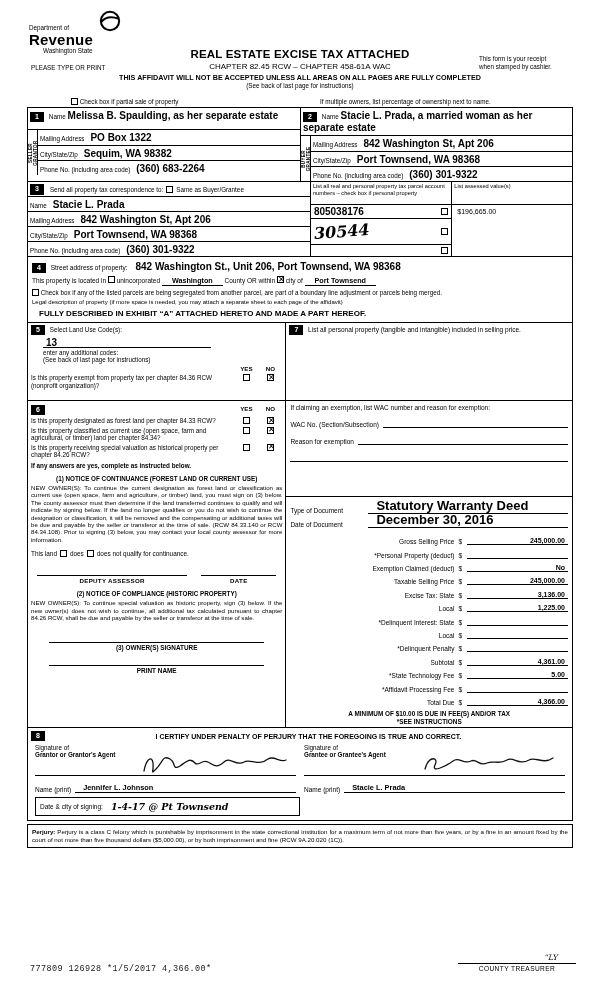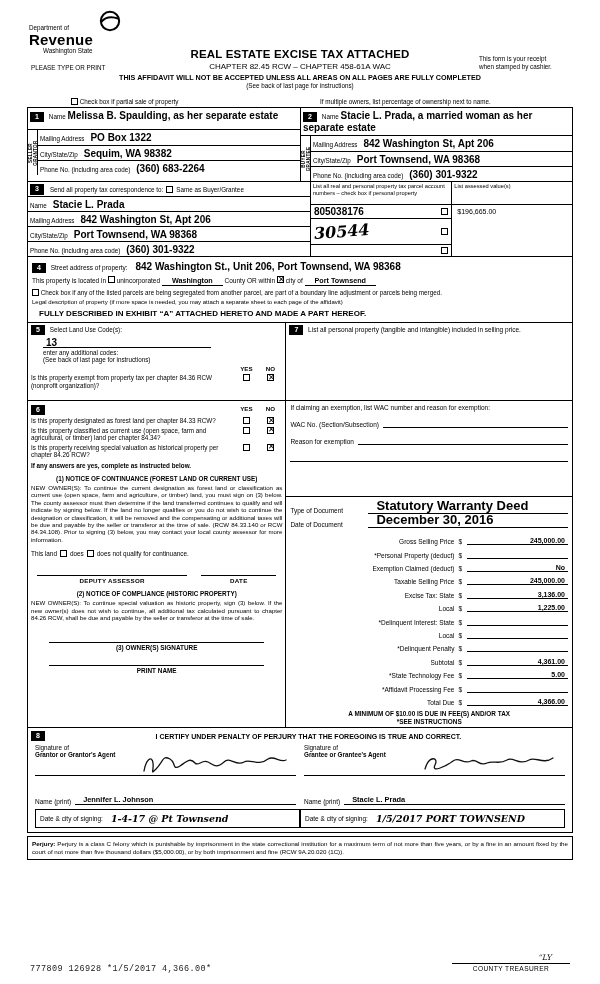--- a/index.html
+++ b/index.html
@@ -107,32 +107,32 @@
 .min-note.sub{margin-top:1px;}
 
 .sec8{padding:3px 3px 4px;}
 .s8-head{display:flex;align-items:center;}
 .s8-certify{flex:1;text-align:center;font-weight:bold;font-size:7px;}
 .s8-cols{display:flex;margin-top:3px;}
 .s8-col{width:50%;position:relative;height:32px;border-bottom:1px solid #000;margin:0 4px;}
 .sig-lab1{font-size:6.3px;}
 .sig-lab2{font-size:6.3px;font-weight:bold;}
 .sig-svg{position:absolute;right:6px;bottom:-4px;}
-.s8-names{display:flex;margin-top:15px;justify-content:center;}
+.s8-names{display:flex;margin-top:3px;justify-content:center;}
 .s8-names > div{width:50%;display:flex;align-items:flex-end;font-size:6.5px;padding:0 4px;height:14px;}
 .s8-names .np-lab{flex:none;padding-right:4px;}
 .s8-names .fill-val{flex:1;border-bottom:1px solid #000;font-weight:bold;font-size:7.4px;padding-left:8px;}
 .s8-dates{display:flex;margin-top:4px;padding:0 4px;}
 .s8-dates > div{width:50%;display:flex;align-items:center;border:1px solid #000;padding:2px 4px;font-size:6.5px;height:19px;}
 .s8-dates .hand{margin-left:8px;font-size:9.5px;font-weight:bold;}
 
 .perjury{border:1px solid #000;margin-top:3px;padding:3px 4px;font-size:6.2px;line-height:1.25;text-align:justify;}
 
 .footer-stamp{position:absolute;left:30px;bottom:10px;font-family:"Liberation Mono","DejaVu Sans Mono",monospace;font-size:8.5px;color:#222;letter-spacing:.4px;}
-.treasurer{position:absolute;right:30px;bottom:12px;width:118px;}
+.treasurer{position:absolute;right:24px;bottom:12px;width:118px;}
 .t-frag{text-align:right;font-size:7.5px;font-family:"DejaVu Serif",serif;font-style:italic;padding-right:18px;}
 .t-line{border-top:1px solid #000;margin:1px 0;}
 .t-label{font-size:6.6px;letter-spacing:.4px;text-align:center;}
 </style>
 </head>
 <body>
 
 <div class="page">
 
   <div class="hdr">
@@ -504,24 +504,20 @@
         <div>
           <span class="np-lab">Name (print)</span>
           <span class="fill-val">Stacie L. Prada</span>
         </div>
       </div>
       <div class="s8-dates">
         <div>
           <span>Date &amp; city of signing:</span>
           <span class="hand">1-4-17 @ Pt Townsend</span>
         </div>
-        <div>
-          <span>Date &amp; city of signing:</span>
-          <span class="hand">1/5/2017  PORT TOWNSEND</span>
-        </div>
       </div>
     </div>
   </div>
 
   <div class="perjury">
     <span class="bold">Perjury:</span>
     <span>Perjury is a class C felony which is punishable by imprisonment in the state correctional institution for a maximum term of not more than five years, or by a fine in an amount fixed by the court of not more than five thousand dollars ($5,000.00), or by both imprisonment and fine (RCW 9A.20.020 (1C)).</span>
   </div>
 
   <div class="footer-stamp">777809 126928 *1/5/2017 4,366.00*</div>

